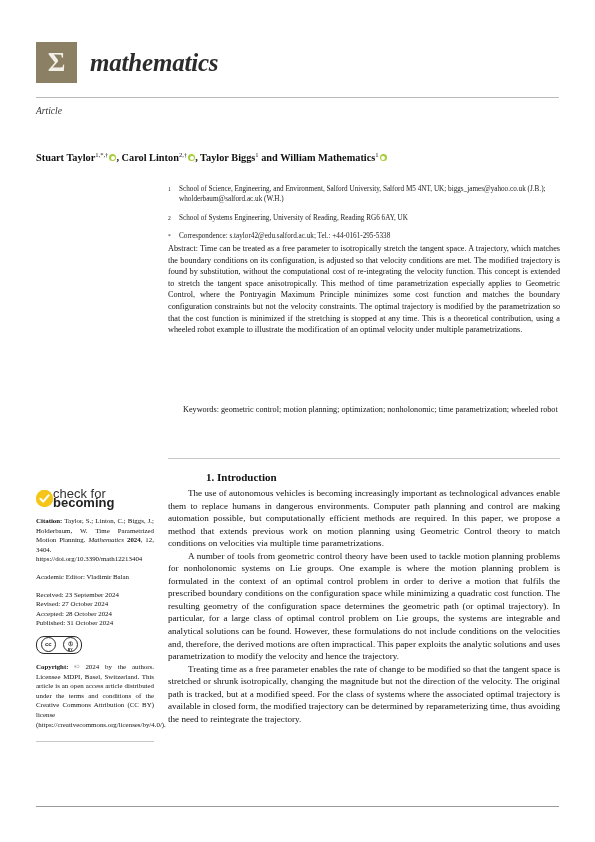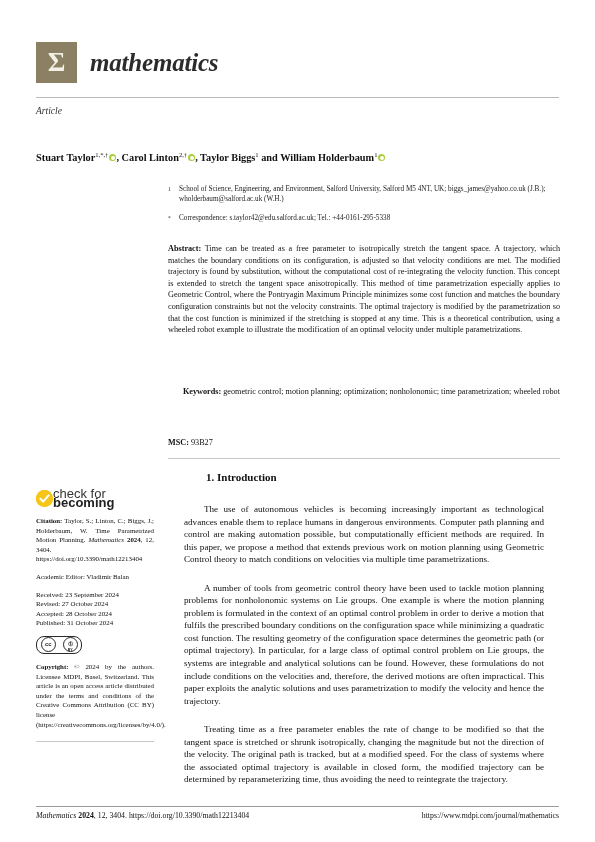--- a/index.html
+++ b/index.html
@@ -167,26 +167,26 @@
   .abstract {
     position: absolute;
     left: 168px;
     top: 243px;
     width: 392px;
     font-size: 8.2px;
     line-height: 11.6px;
     text-align: justify;
     color: #111;
   }
-  .abstract b, .kw b, .msc b { font-weight: bold; }
+  .abstract b, .kw b, .msc b { font-weight: normal; }
 
   .kw {
     position: absolute;
     left: 168px;
-    top: 386px;
+    top: 404px;
     width: 392px;
     font-size: 8.2px;
     line-height: 11.6px;
     text-align: justify;
     color: #111;
     padding-left: 15px;
   }
   .msc {
     position: absolute;
     left: 168px;
@@ -219,21 +219,21 @@
     position: absolute;
     left: 168px;
     top: 487px;
     width: 392px;
     font-size: 9.1px;
     line-height: 12.55px;
     text-align: justify;
     color: #111;
   }
   .body-text p {
-    margin: 16px;
+    margin: 0;
     text-indent: 20px;
   }
 
   
   .sidebar {
     position: absolute;
     left: 36px;
     top: 490px;
     width: 118px;
     color: #111;
@@ -349,45 +349,46 @@
         <span class="sigma-glyph">Σ</span>
       </div>
       <div class="journal-name">mathematics</div>
     </div>
   </div>
   <div class="mast-rule"></div>
 
   <div class="article-type">Article</div>
 
   <div class="authors">
-    <span>Stuart Taylor</span><sup>1,*,†</sup><span class="orcid"></span><span>, </span><span>Carol Linton</span><sup>2,†</sup><span class="orcid"></span><span>, </span><span>Taylor Biggs</span><sup>1</sup><span> and </span><span>William Holderbaum</span><sup>1</sup><span class="orcid"></span>
+    <span>Stuart Taylor</span><sup>1,*,†</sup><span class="orcid"></span><span>, </span><span>Carol Linton</span><sup>2,†</sup><span class="orcid"></span><span>, </span><span>Taylor Biggs</span><sup>1</sup><span> and </span><span>William Mathematics</span><sup>1</sup><span class="orcid"></span>
   </div>
 
   <div class="affiliations">
     <div class="aff-row">
       <div class="aff-mark">1</div>
       <div class="aff-text">School of Science, Engineering, and Environment, Salford University, Salford M5 4NT, UK; biggs_james@yahoo.co.uk (J.B.); wholderbaum@salford.ac.uk (W.H.)</div>
     </div>
     <div class="aff-row">
+      <div class="aff-mark">2</div>
+      <div class="aff-text">School of Systems Engineering, University of Reading, Reading RG6 6AY, UK</div>
+    </div>
+    <div class="aff-row">
       <div class="aff-mark">*</div>
       <div class="aff-text">Correspondence: s.taylor42@edu.salford.ac.uk; Tel.: +44-0161-295-5338</div>
     </div>
   </div>
 
   <div class="abstract">
     <b>Abstract:</b><span> Time can be treated as a free parameter to isotropically stretch the tangent space. A trajectory, which matches the boundary conditions on its configuration, is adjusted so that velocity conditions are met. The modified trajectory is found by substitution, without the computational cost of re-integrating the velocity function. This concept is extended to stretch the tangent space anisotropically. This method of time parametrization especially applies to Geometric Control, where the Pontryagin Maximum Principle minimizes some cost function and matches the boundary configuration constraints but not the velocity constraints. The optimal trajectory is modified by the parametrization so that the cost function is minimized if the stretching is stopped at any time. This is a theoretical contribution, using a wheeled robot example to illustrate the modification of an optimal velocity under multiple parametrizations.</span>
   </div>
 
   <div class="kw">
     <b>Keywords:</b><span> geometric control; motion planning; optimization; nonholonomic; time parametrization; wheeled robot</span>
   </div>
 
-  <div class="msc">
-    <b>MSC:</b><span> 93B27</span>
-  </div>
 
   <div class="abs-rule"></div>
 
   <div class="section-title">1. Introduction</div>
   <div class="body-text">
     <p>The use of autonomous vehicles is becoming increasingly important as technological advances enable them to replace humans in dangerous environments. Computer path planning and control are making automation possible, but computationally efficient methods are required. In this paper, we propose a method that extends previous work on motion planning using Geometric Control theory to match conditions on velocities via multiple time parametrizations.</p>
     <p>A number of tools from geometric control theory have been used to tackle motion planning problems for nonholonomic systems on Lie groups. One example is where the motion planning problem is formulated in the context of an optimal control problem in order to derive a motion that fulfils the prescribed boundary conditions on the configuration space while minimizing a quadratic cost function. The resulting geometry of the configuration space determines the geometric path (or optimal trajectory). In particular, for a large class of optimal control problem on Lie groups, the systems are integrable and analytical solutions can be found. However, these formulations do not include conditions on the velocities and, therefore, the derived motions are often impractical. This paper exploits the analytic solutions and uses parametrization to modify the velocity and hence the trajectory.</p>
     <p>Treating time as a free parameter enables the rate of change to be modified so that the tangent space is stretched or shrunk isotropically, changing the magnitude but not the direction of the velocity. The original path is tracked, but at a modified speed. For the class of systems where the associated optimal trajectory is available in closed form, the modified trajectory can be determined by reparameterizing time, thus avoiding the need to reintegrate the trajectory.</p>
   </div>
 
@@ -430,20 +431,14 @@
     </div>
 
     <div class="side-block">
       <b>Copyright:</b><span> © 2024 by the authors. Licensee MDPI, Basel, Switzerland. This article is an open access article distributed under the terms and conditions of the Creative Commons Attribution (CC BY) license (https://creativecommons.org/licenses/by/4.0/).</span>
     </div>
 
     <div class="side-bottom-rule"></div>
   </div>
 
   <div class="footer-rule"></div>
-  <div class="footer">
-    <div>
-      <i>Mathematics</i> <b>2024</b><span>, 12, 3404. https://doi.org/10.3390/math12213404</span>
-    </div>
-    <div>https://www.mdpi.com/journal/mathematics</div>
-  </div>
 
 </div>
 
 </body></html>

